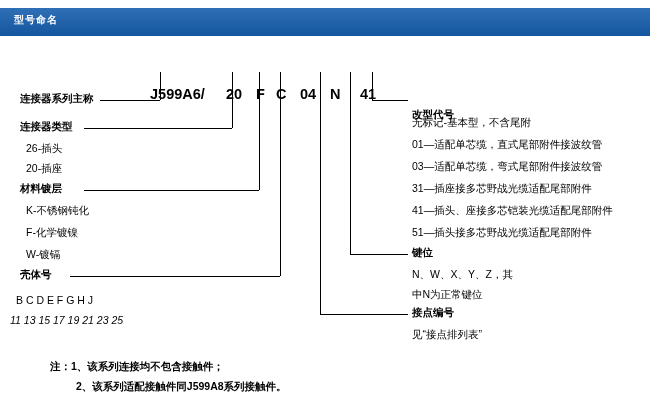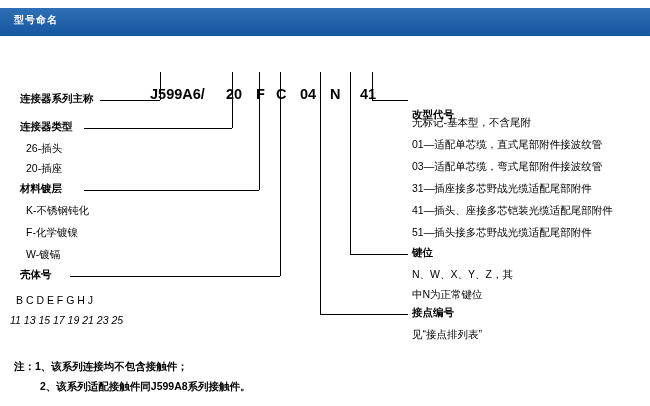--- a/index.html
+++ b/index.html
@@ -62,20 +62,21 @@
     background: #000;
   }
   .hline { height: 1px; }
   .vline { width: 1px; }
   .footnote {
     position: absolute;
     font-size: 10.5px;
     font-weight: bold;
     white-space: nowrap;
     color: #000;
+    margin-left: 36px;
   }
 </style>
 </head>
 <body>
 
 <div class="header-bar"></div>
 <div class="header-title">型号命名</div>
 
 <div class="code-row">
   <span class="code-seg" style="left:150px;top:0;">J599A6/</span>

